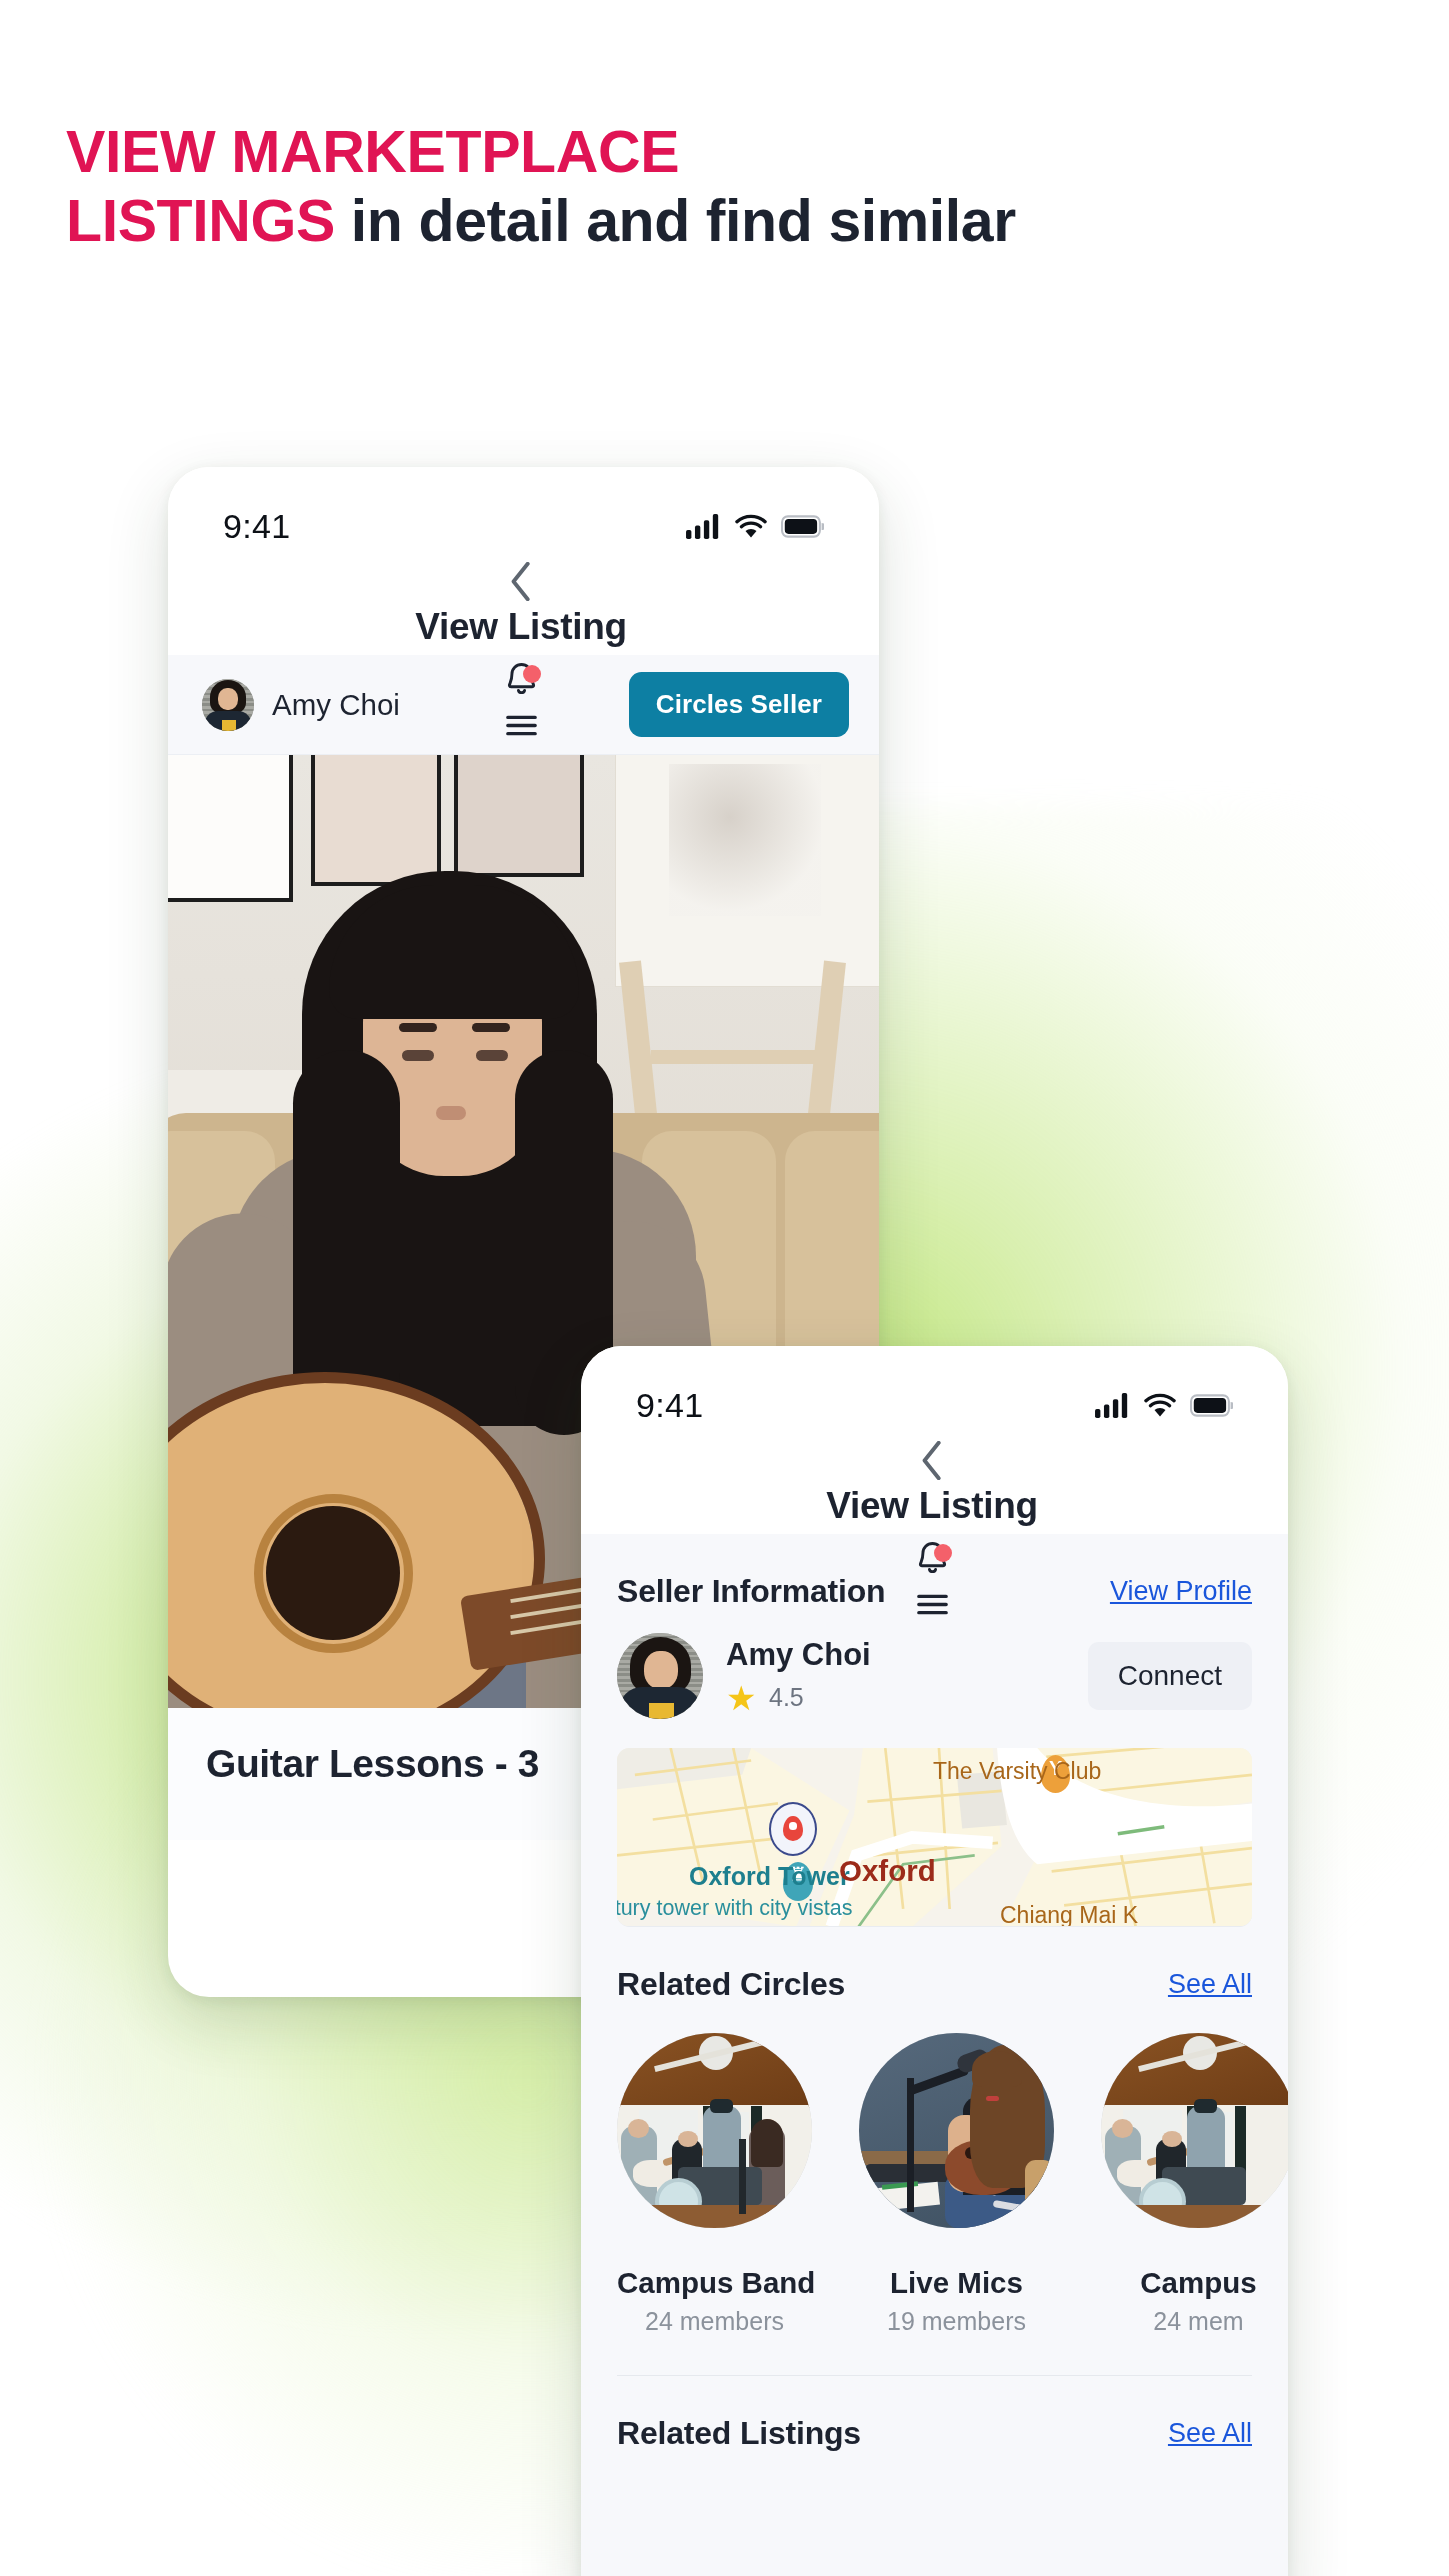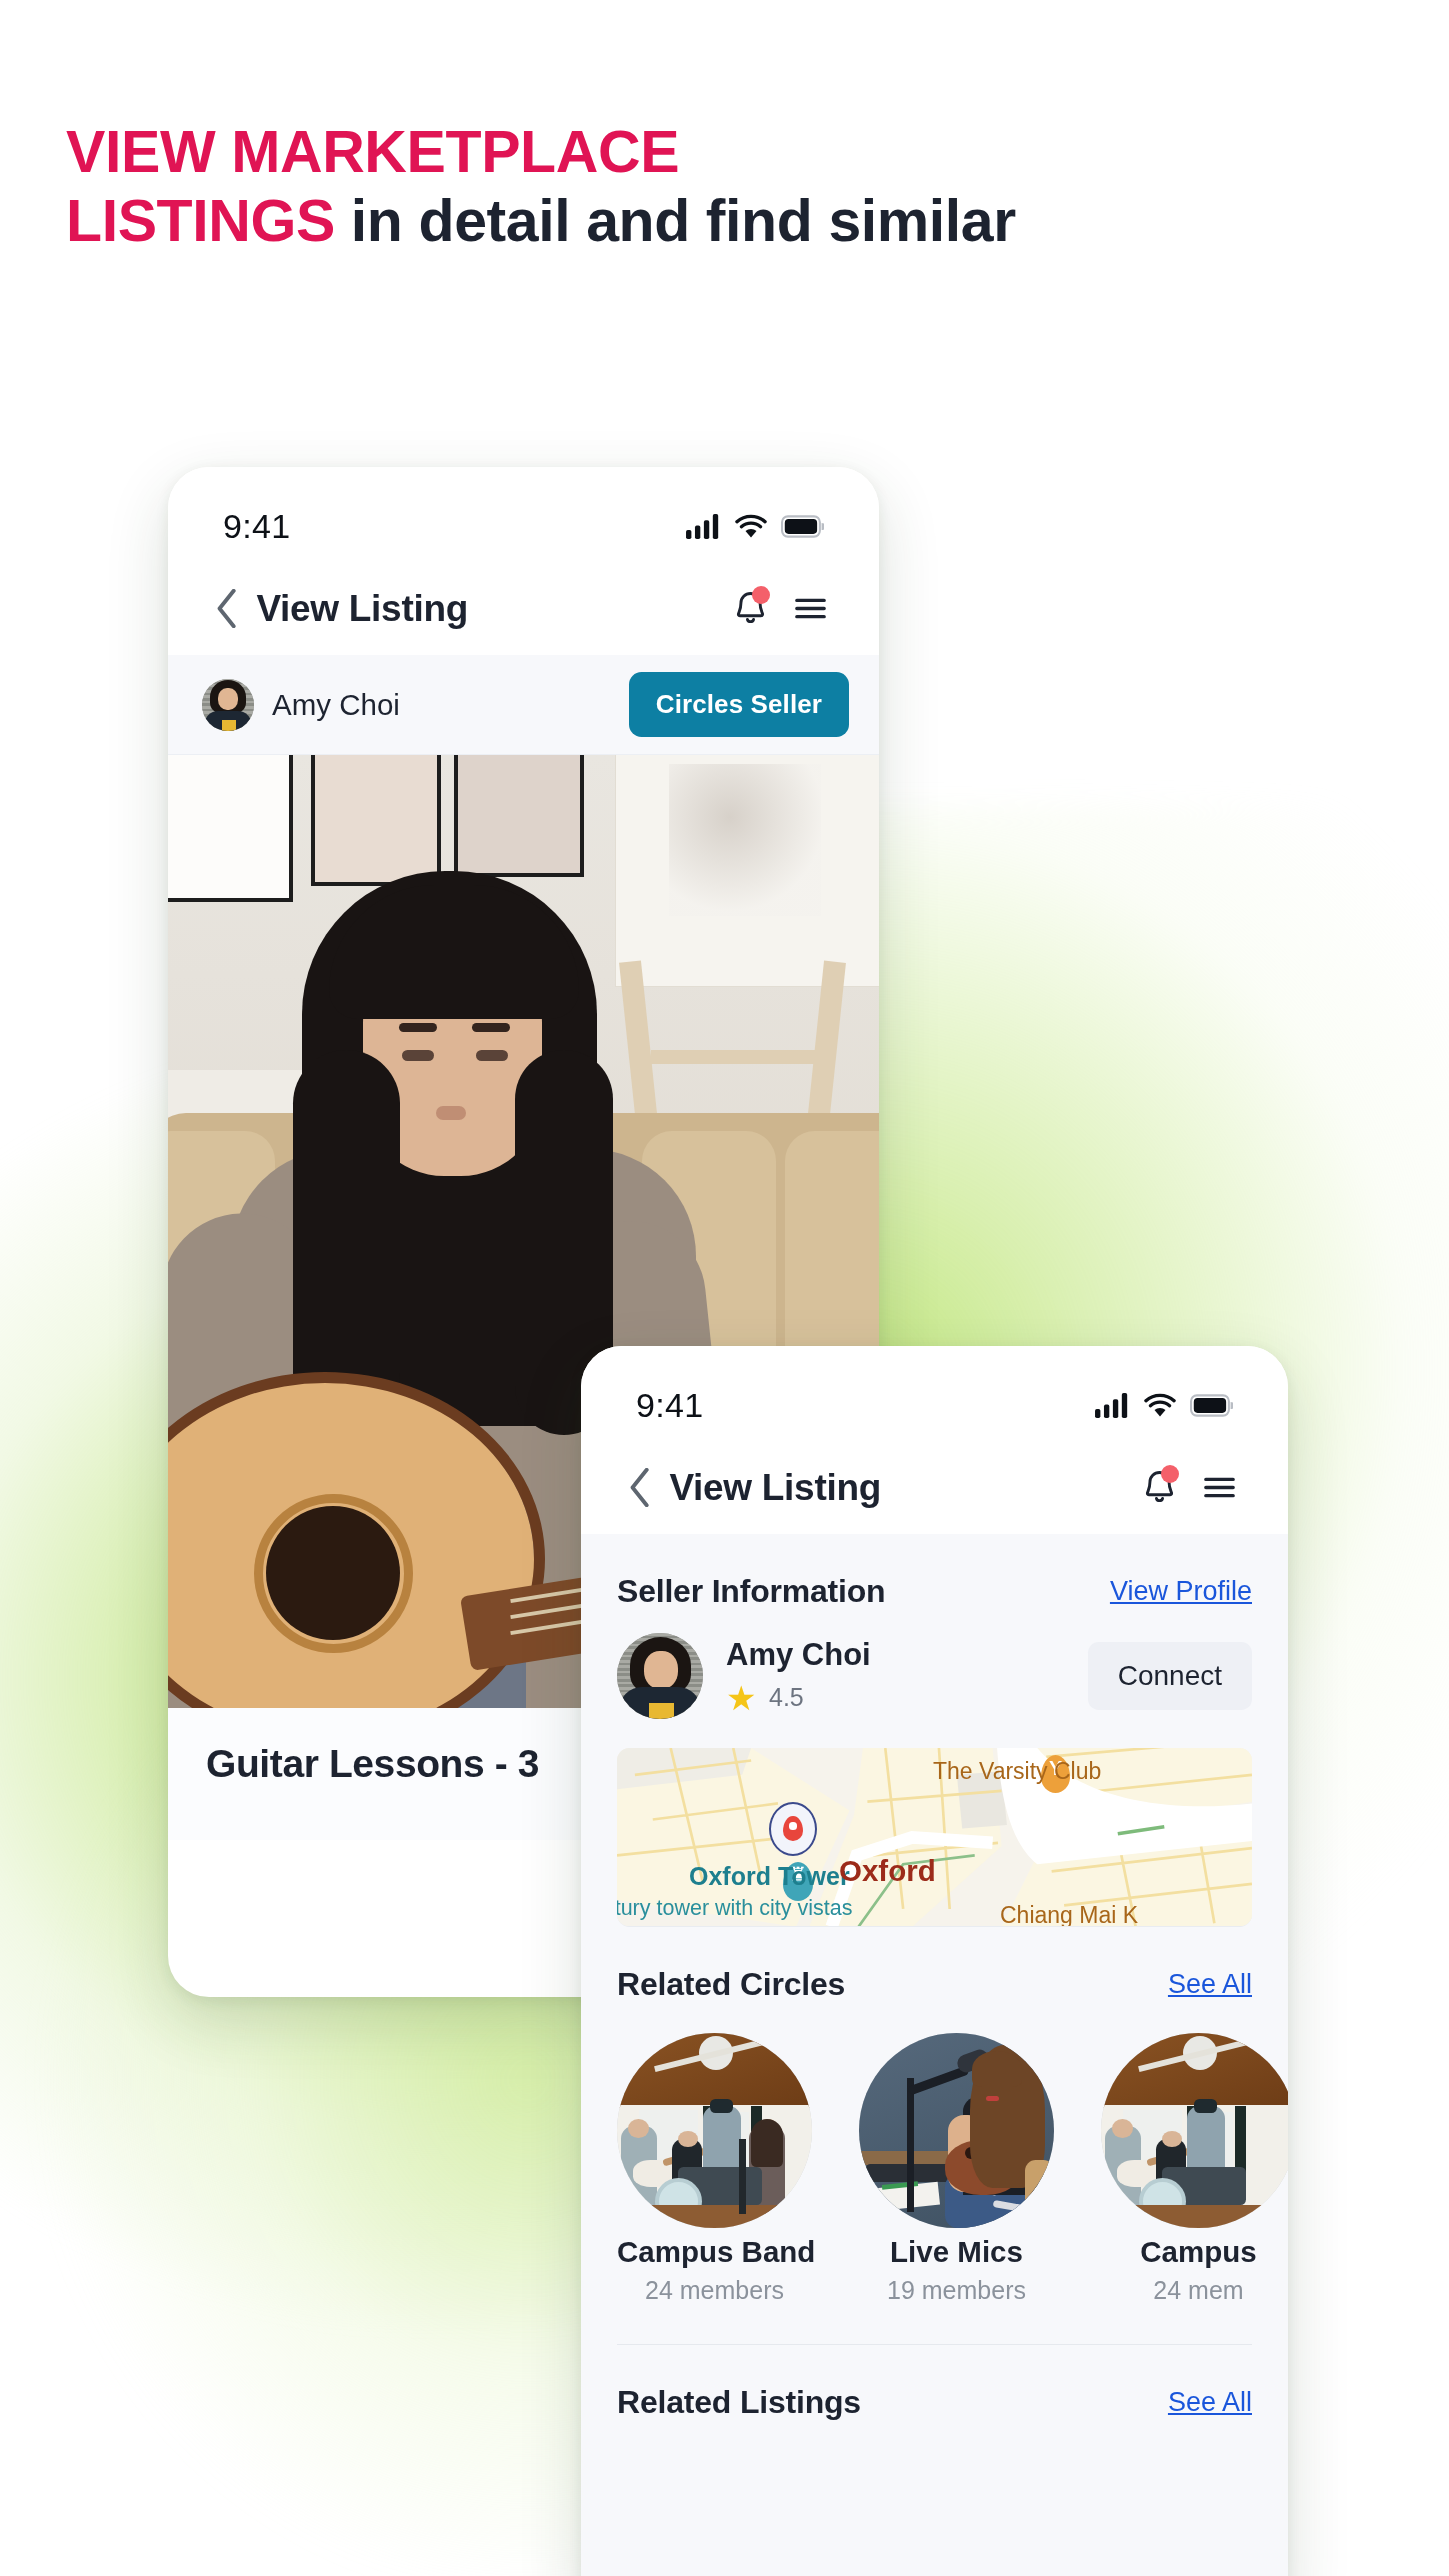--- a/index.html
+++ b/index.html
@@ -50,21 +50,21 @@
   .status-bar {
     height:95px; display:flex; align-items:center; justify-content:space-between;
     padding:23px 55px 0 55px; background:#fff;
   }
   .status-time { font-size:34px; font-weight:400; color:#0d1117; letter-spacing:0.3px; }
   .status-icons { display:flex; align-items:center; gap:14.3px; }
 
   
   .nav-bar {
     height:93px; display:flex; align-items:center;
-    padding:0 41px 0 36px; background:#fff; gap:5.4px;
+    padding:0 41px 0 36px; background:#fff; gap:5.4px;flex-direction:column;
   }
   .nav-back { width:47px; height:47px; display:flex; align-items:center; justify-content:center; color:#5e6670; }
   .nav-title { font-size:37px; font-weight:700; color:#1d2330; letter-spacing:-0.3px; }
   .nav-spacer { flex:1; }
   .nav-icon-btn { width:55px; height:55px; display:flex; align-items:center; justify-content:center; position:relative; }
   .nav-dot {
     position:absolute; right:8px; top:5.4px; width:18px; height:18px;
     border-radius:50%; background:#f4606a;
   }
 
@@ -151,21 +151,21 @@
   }
   .poi-orange::after { content:"Y"; position:absolute; left:8px; top:1.8px; font-size:19.7px; font-weight:700; color:#fff; }
 
   
   .circles-row { display:flex; gap:47px; padding:30px 0 9px 0; }
   .circle-item { width:195px; flex:none; text-align:center; }
   .circle-img {
     width:195px; height:195px; border-radius:50%; overflow:hidden;
     position:relative; background:#cfd4d9;
   }
-  .circle-name { margin-top:7px; font-size:29.5px; font-weight:700; color:#1d2330; white-space:nowrap; }
+  .circle-name { margin-top:38px; font-size:29.5px; font-weight:700; color:#1d2330; white-space:nowrap; }
   .circle-members { margin-top:7.2px; font-size:25px; color:#8b929c; white-space:nowrap; }
   .divider { height:0.9px; background:#e6e9ee; margin-top:30px; }
 
   
   .ph { position:absolute; }
 
   
   .hero-wall { position:absolute; inset:0; background:linear-gradient(180deg,#e9e6e0 0%,#e3ded6 46%,#ddd6ca 100%); }
   .hero-frame { position:absolute; background:#fdfcfa; border:4.5px solid #1d1d1d; }
   .hero-easel { position:absolute; background:#dfcfb4; }

